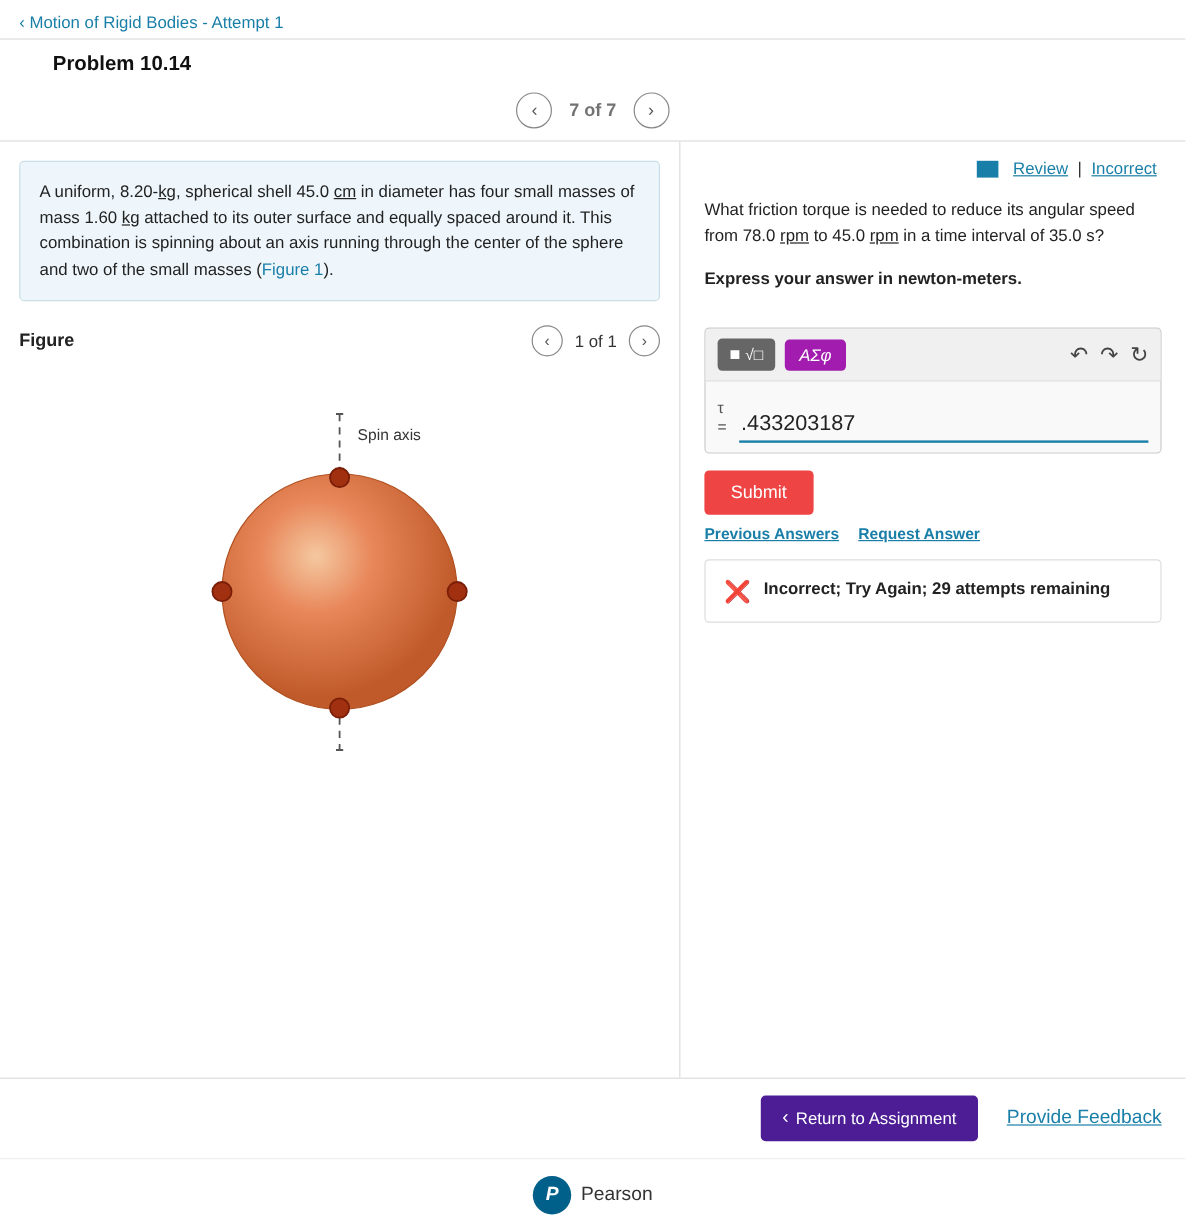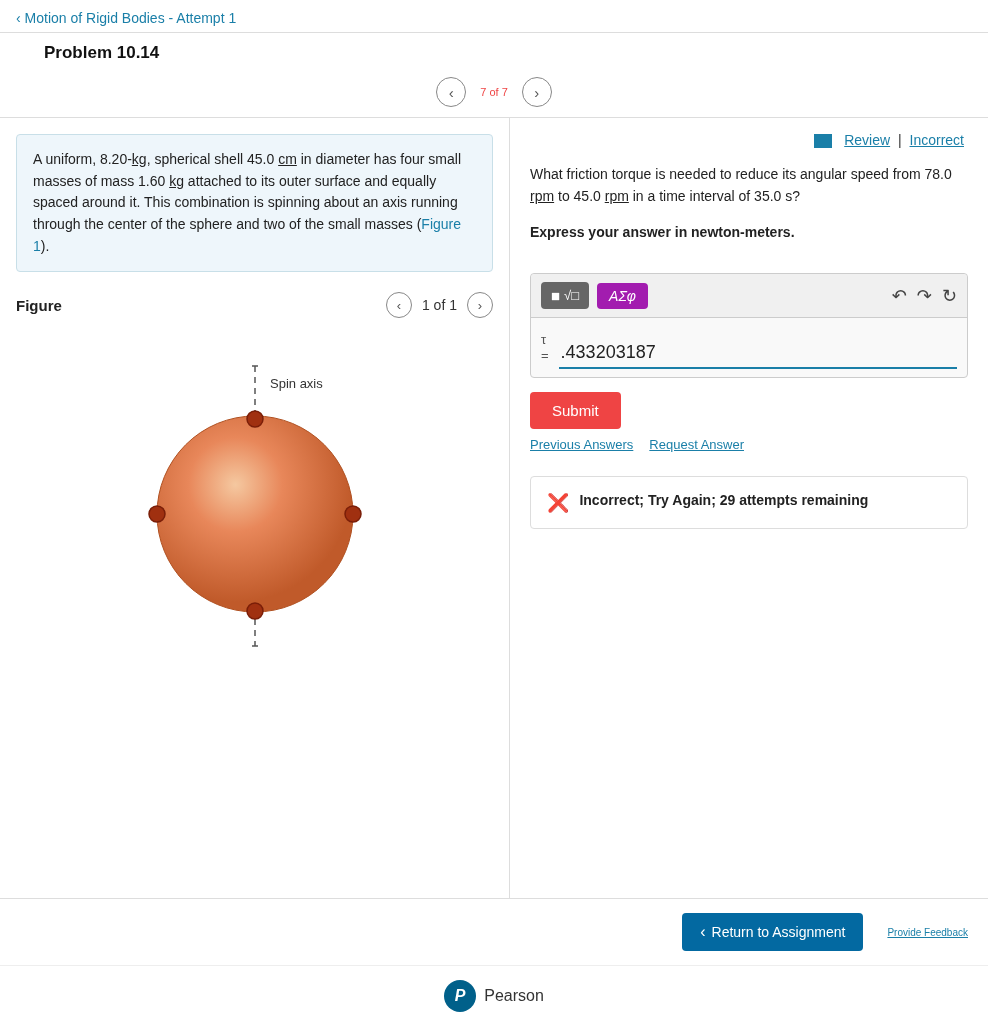--- a/index.html
+++ b/index.html
@@ -10,27 +10,27 @@
     .back-link { color: #1a7fa8; font-size: 14px; text-decoration: none; cursor: pointer; }
     .back-link::before { content: '‹ '; }
 
     
     .problem-header { padding: 10px 16px 8px; margin-left: 28px; }
     .problem-title { font-size: 17px; font-weight: bold; color: #111; }
 
     
     .pagination { display: flex; align-items: center; justify-content: center; padding: 6px 0 10px; gap: 14px; border-bottom: 1px solid #ddd; }
     .page-btn { width: 30px; height: 30px; border-radius: 50%; border: 1.5px solid #888; background: #fff; cursor: pointer; display: flex; align-items: center; justify-content: center; font-size: 15px; color: #555; }
-    .page-info { font-size: 11px; color: #ef4444; }
+    .page-info { font-size: 15px; color: #737373; font-weight: bold; }
 
     
     .main-layout { display: flex; min-height: 780px; }
 
     
-    .left-col { width: 510px; border-right: 1px solid #ddd; padding: 16px; }
+    .left-col { width: 567px; border-right: 1px solid #ddd; padding: 16px; }
     .problem-text-box { background: #eef6fb; border: 1px solid #c8dfe8; border-radius: 4px; padding: 14px 16px; margin-bottom: 20px; font-size: 14px; line-height: 1.55; color: #222; }
     .problem-text-box a { color: #1a7fa8; }
 
     .figure-section { }
     .figure-header { display: flex; align-items: center; justify-content: space-between; margin-bottom: 8px; }
     .figure-title { font-size: 15px; font-weight: bold; }
     .figure-pagination { display: flex; align-items: center; gap: 10px; font-size: 14px; color: #333; }
     .fig-btn { width: 26px; height: 26px; border-radius: 50%; border: 1.5px solid #888; background: #fff; cursor: pointer; display: flex; align-items: center; justify-content: center; font-size: 13px; color: #555; }
 
     .figure-canvas { display: flex; justify-content: center; align-items: center; padding: 10px 0 20px; position: relative; }
@@ -50,33 +50,33 @@
     .math-btn-sym { background: #a21caf; color: #fff; border: none; border-radius: 4px; padding: 5px 12px; font-size: 14px; cursor: pointer; font-style: italic; }
     .math-toolbar-right { margin-left: auto; display: flex; gap: 10px; }
     .icon-btn { background: none; border: none; font-size: 18px; cursor: pointer; color: #444; }
 
     .math-input-row { display: flex; align-items: center; padding: 8px 10px; }
     .math-label { font-size: 13px; color: #555; margin-right: 10px; line-height: 1.2; }
     .math-field { flex: 1; border: none; border-bottom: 2px solid #1a7fa8; background: transparent; font-size: 18px; color: #222; padding: 4px 2px; outline: none; margin-top: 12px; }
 
     
     .submit-btn { background: #ef4444; color: #fff; border: none; border-radius: 4px; padding: 10px 22px; font-size: 15px; cursor: pointer; margin-bottom: 8px; }
-    .answer-links { font-size: 13px; display: flex; gap: 16px; margin-bottom: 24px; }
+    .answer-links { font-size: 13px; display: flex; gap: 16px; margin-bottom: 14px; font-weight: bold; }
     .answer-links a { color: #1a7fa8; text-decoration: underline; cursor: pointer; }
 
     
     .error-box { border: 1px solid #ddd; border-radius: 4px; padding: 14px 16px; display: flex; align-items: flex-start; gap: 10px; background: #fff; }
     .error-icon { color: #d00; font-size: 18px; margin-top: 1px; }
     .error-text { font-size: 14px; color: #222; font-weight: bold; line-height: 1.4; }
 
     
     .bottom-bar { border-top: 1px solid #ddd; padding: 14px 20px; display: flex; align-items: center; justify-content: flex-end; gap: 24px; background: #fff; }
-    .return-btn { background: #0369a1; color: #fff; border: none; border-radius: 4px; padding: 10px 18px; font-size: 14px; cursor: pointer; display: flex; align-items: center; gap: 6px; }
+    .return-btn { background: #4c1d95; color: #fff; border: none; border-radius: 4px; padding: 10px 18px; font-size: 14px; cursor: pointer; display: flex; align-items: center; gap: 6px; }
     .return-btn::before { content: '‹ '; font-size: 16px; }
-    .feedback-link { color: #1a7fa8; text-decoration: underline; font-size: 10px; cursor: pointer; }
+    .feedback-link { color: #1a7fa8; text-decoration: underline; font-size: 16px; cursor: pointer; }
 
     
     .pearson-footer { display: flex; align-items: center; justify-content: center; padding: 14px; gap: 8px; border-top: 1px solid #eee; }
     .pearson-logo { width: 32px; height: 32px; background: #00608a; border-radius: 50%; display: flex; align-items: center; justify-content: center; color: #fff; font-size: 16px; font-weight: bold; font-style: italic; }
     .pearson-text { font-size: 16px; color: #333; font-weight: 500; }
   </style>
 </head>
 <body>
 
 <div class="top-nav">

